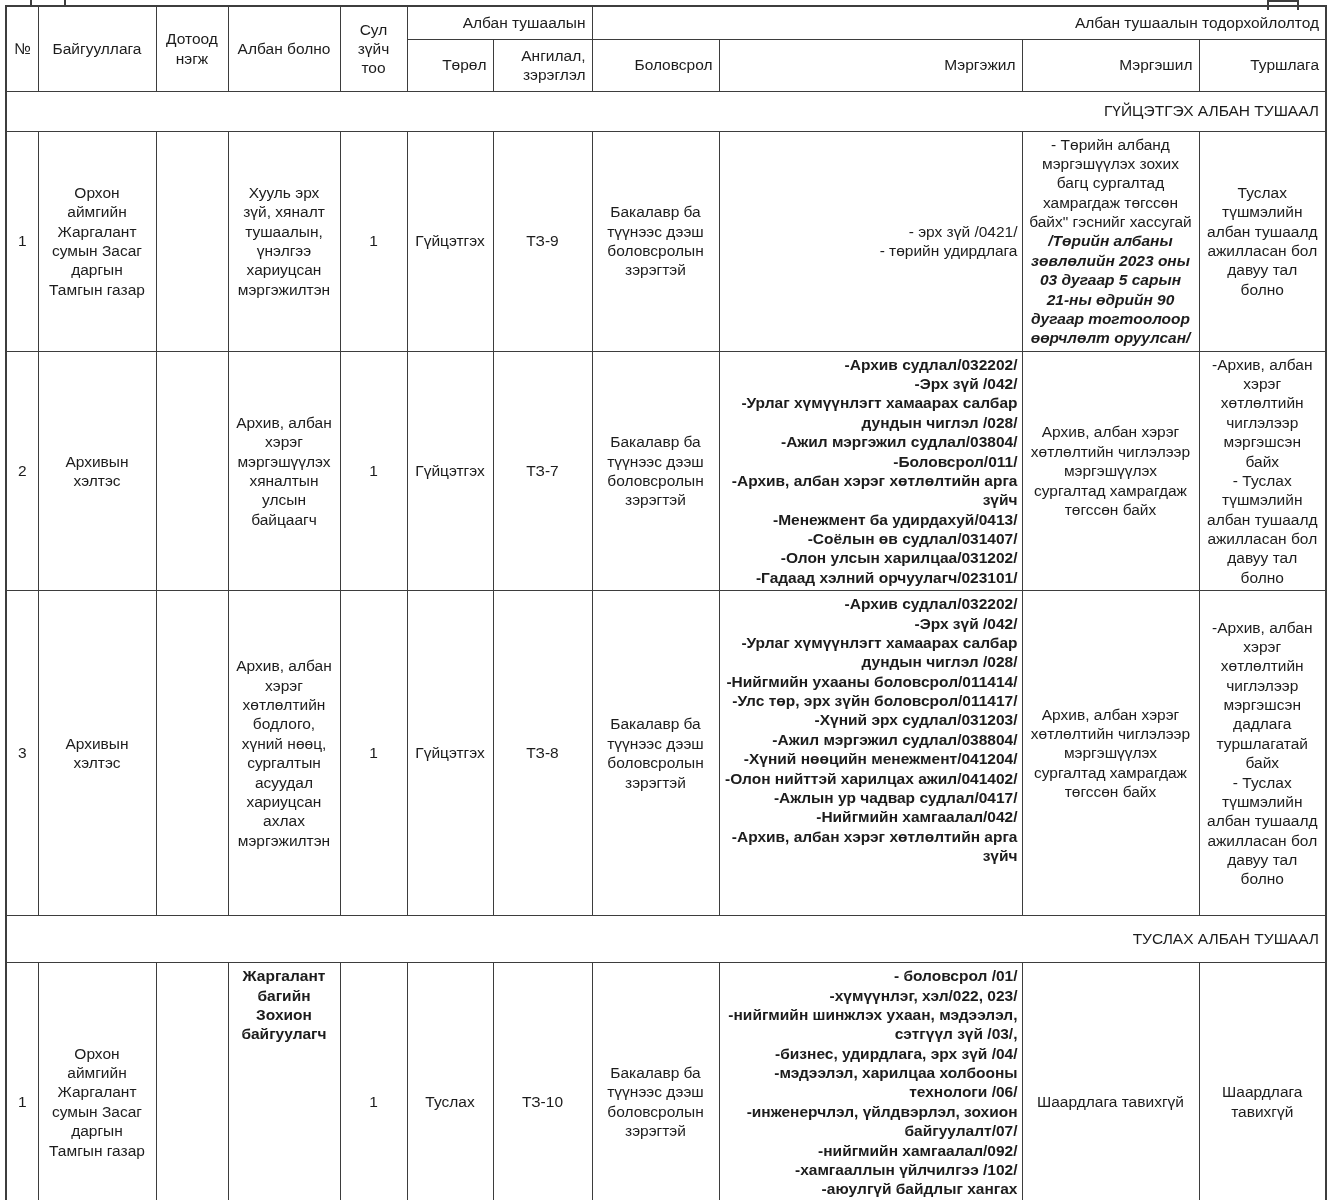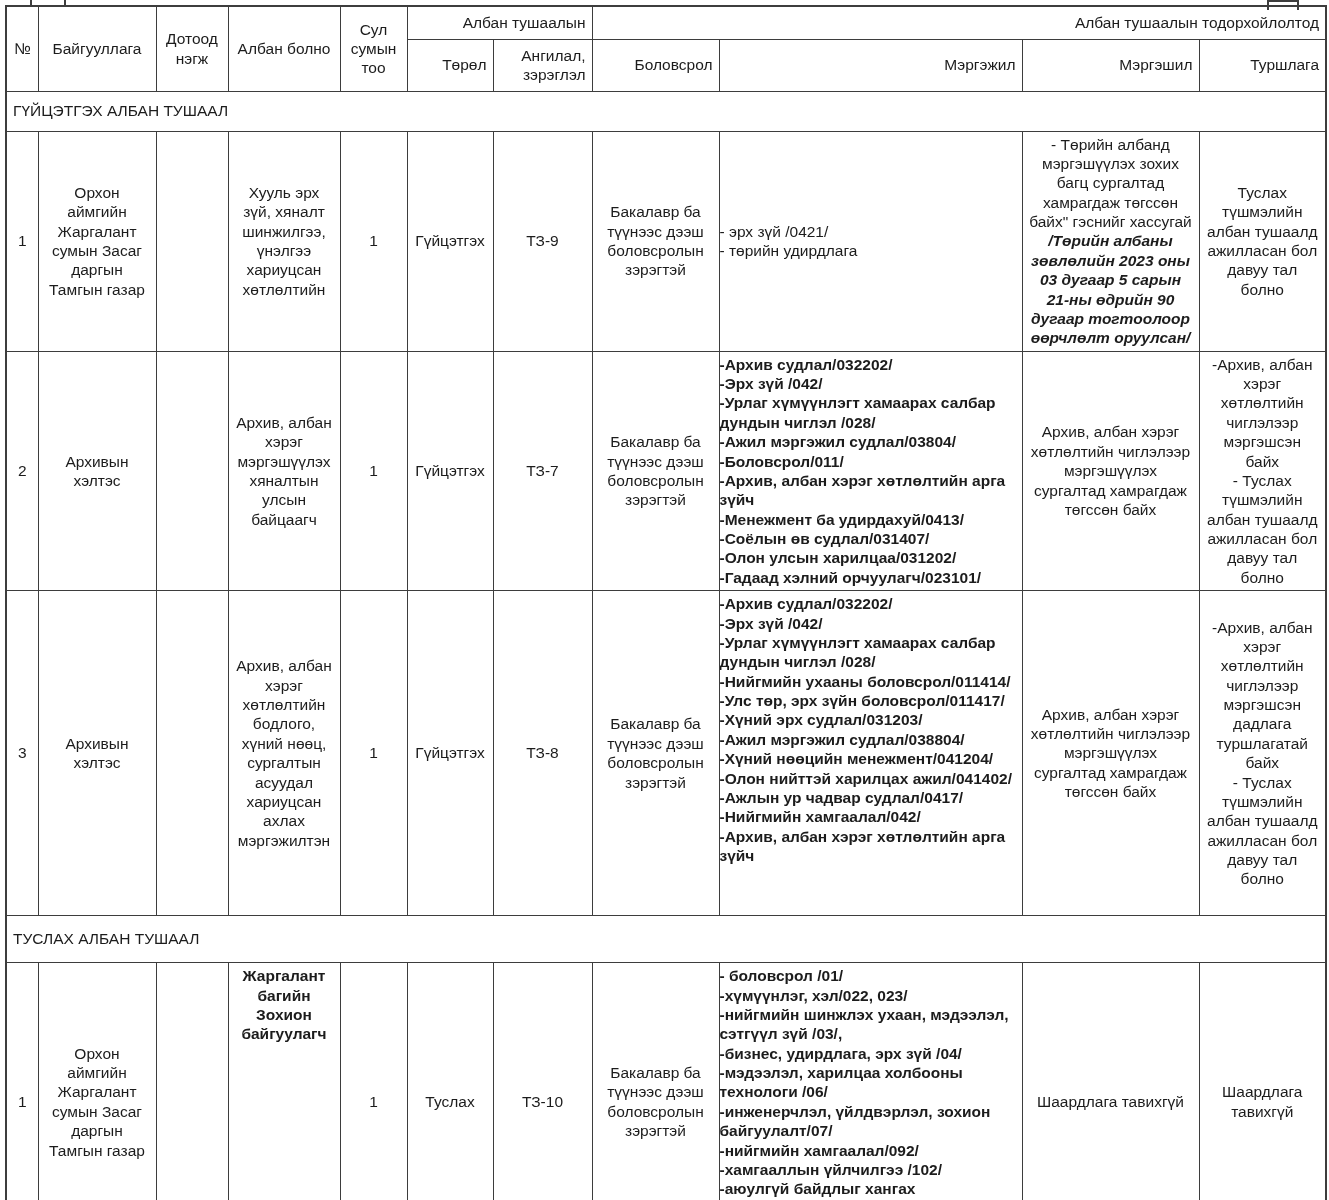--- a/index.html
+++ b/index.html
@@ -30,23 +30,23 @@
   th.grp, th.sub { text-align:right; }
   th.ctr { text-align:center; }
   tr.hr1 { height:33px; }
   tr.hr2 { height:52px;padding-left:16px; }
   tr.sec1 { height:40px; }
   tr.sec2 { height:47px; }
   tr.r1 { height:190px; }
   tr.r2 { height:233px; }
   tr.r3 { height:325px; }
   tr.r4 { height:272px; }
-  td.section-title { text-align:left; vertical-align:middle; }
+  td.section-title { text-align:right; vertical-align:middle; }
   td.c-center { text-align:center;margin-left:36px; }
-  td.c-left { text-align:left; padding-left:0; padding-right:4px; }
+  td.c-left { text-align:right; padding-left:0; padding-right:4px; }
   td.c-no { text-align:center; }
   .ml { white-space:pre-line; }
   .v-top { vertical-align:top;font-weight:bold; }
   .note { font-style:italic; font-weight:600; white-space:pre-line; }
   .spec-main { white-space:pre-line; }
   
   .artifact { position:absolute; top:0; background:#ffffff; }
   .artifact.a-left  { left:30px;  width:32px; height:5px; border-left:2px solid #3d3d3d; border-right:2px solid #3d3d3d; }
   .artifact.a-right { left:1267px; width:28px; height:8px; border-left:2px solid #3d3d3d; border-right:2px solid #3d3d3d; border-top:2px solid #3d3d3d; }
 </style>
@@ -70,21 +70,21 @@
       <col style="width:303px">
         <col style="width:177px">
         <col style="width:127px">
     </colgroup>
     <thead>
       <tr class="hr1">
         <th class="ctr" rowspan="2">№</th>
         <th class="ctr" rowspan="2">Байгууллага</th>
         <th class="ctr" rowspan="2">Дотоод нэгж</th>
         <th class="ctr" rowspan="2">Албан болно</th>
-        <th class="ctr" rowspan="2">Сул сумын тоо</th>
+        <th class="ctr" rowspan="2">Сул зүйч тоо</th>
         <th class="grp" colspan="2">Албан тушаалын</th>
         <th class="grp" colspan="4">Албан тушаалын тодорхойлолтод</th>
       </tr>
       <tr class="hr2">
         <th class="sub">Төрөл</th>
         <th class="sub">Ангилал, зэрэглэл</th>
         <th class="sub">Боловсрол</th>
         <th class="sub">Мэргэжил</th>
         <th class="sub">Мэргэшил</th>
         <th class="sub">Туршлага</th>
@@ -92,21 +92,21 @@
     </thead>
     <tbody>
       <tr class="sec1">
         <td class="section-title" colspan="11">ГҮЙЦЭТГЭХ АЛБАН ТУШААЛ</td>
       </tr>
 
       <tr class="r1">
         <td class="c-no">1</td>
         <td class="c-center">Орхон аймгийн Жаргалант сумын Засаг даргын Тамгын  газар</td>
         <td class="c-center"></td>
-        <td class="c-center">Хууль эрх зүй, хяналт шинжилгээ, үнэлгээ хариуцсан хөтлөлтийн</td>
+        <td class="c-center">Хууль эрх зүй, хяналт тушаалын, үнэлгээ хариуцсан мэргэжилтэн</td>
         <td class="c-center">1</td>
         <td class="c-center">Гүйцэтгэх</td>
         <td class="c-center">ТЗ-9</td>
         <td class="c-center">Бакалавр ба түүнээс дээш боловсролын зэрэгтэй</td>
         <td class="c-left ml">- эрх зүй /0421/
 - төрийн удирдлага</td>
         <td class="c-center">
           <div class="spec-main">- Төрийн албанд мэргэшүүлэх зохих багц сургалтад хамрагдаж төгссөн байх" гэснийг хассугай</div>
           <div class="note">/Төрийн албаны зөвлөлийн 2023 оны 03 дугаар 5 сарын 21-ны өдрийн 90 дугаар тогтоолоор өөрчлөлт оруулсан/</div>
         </td>

